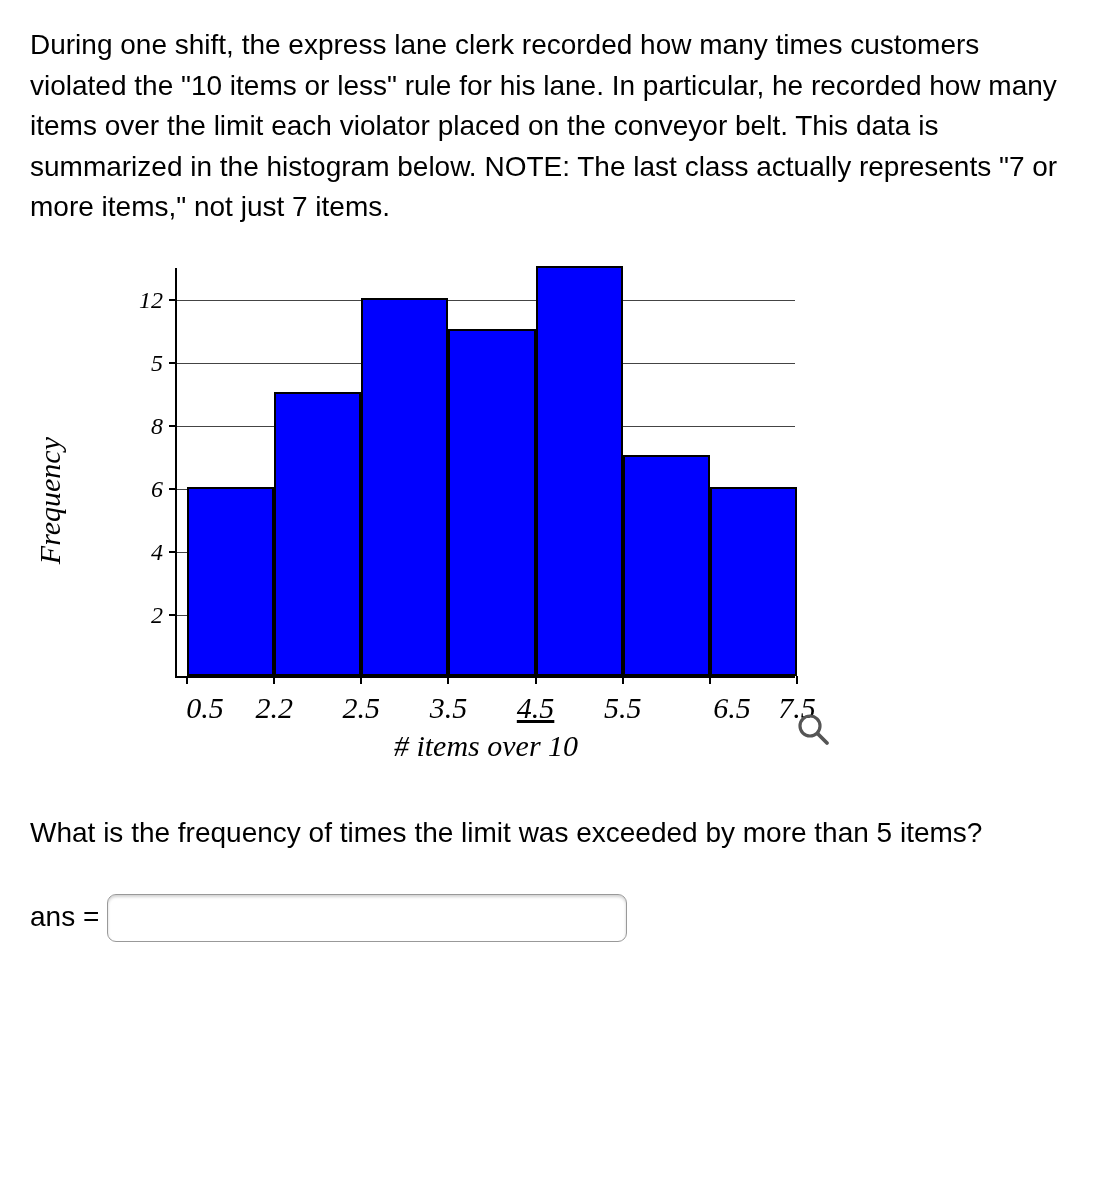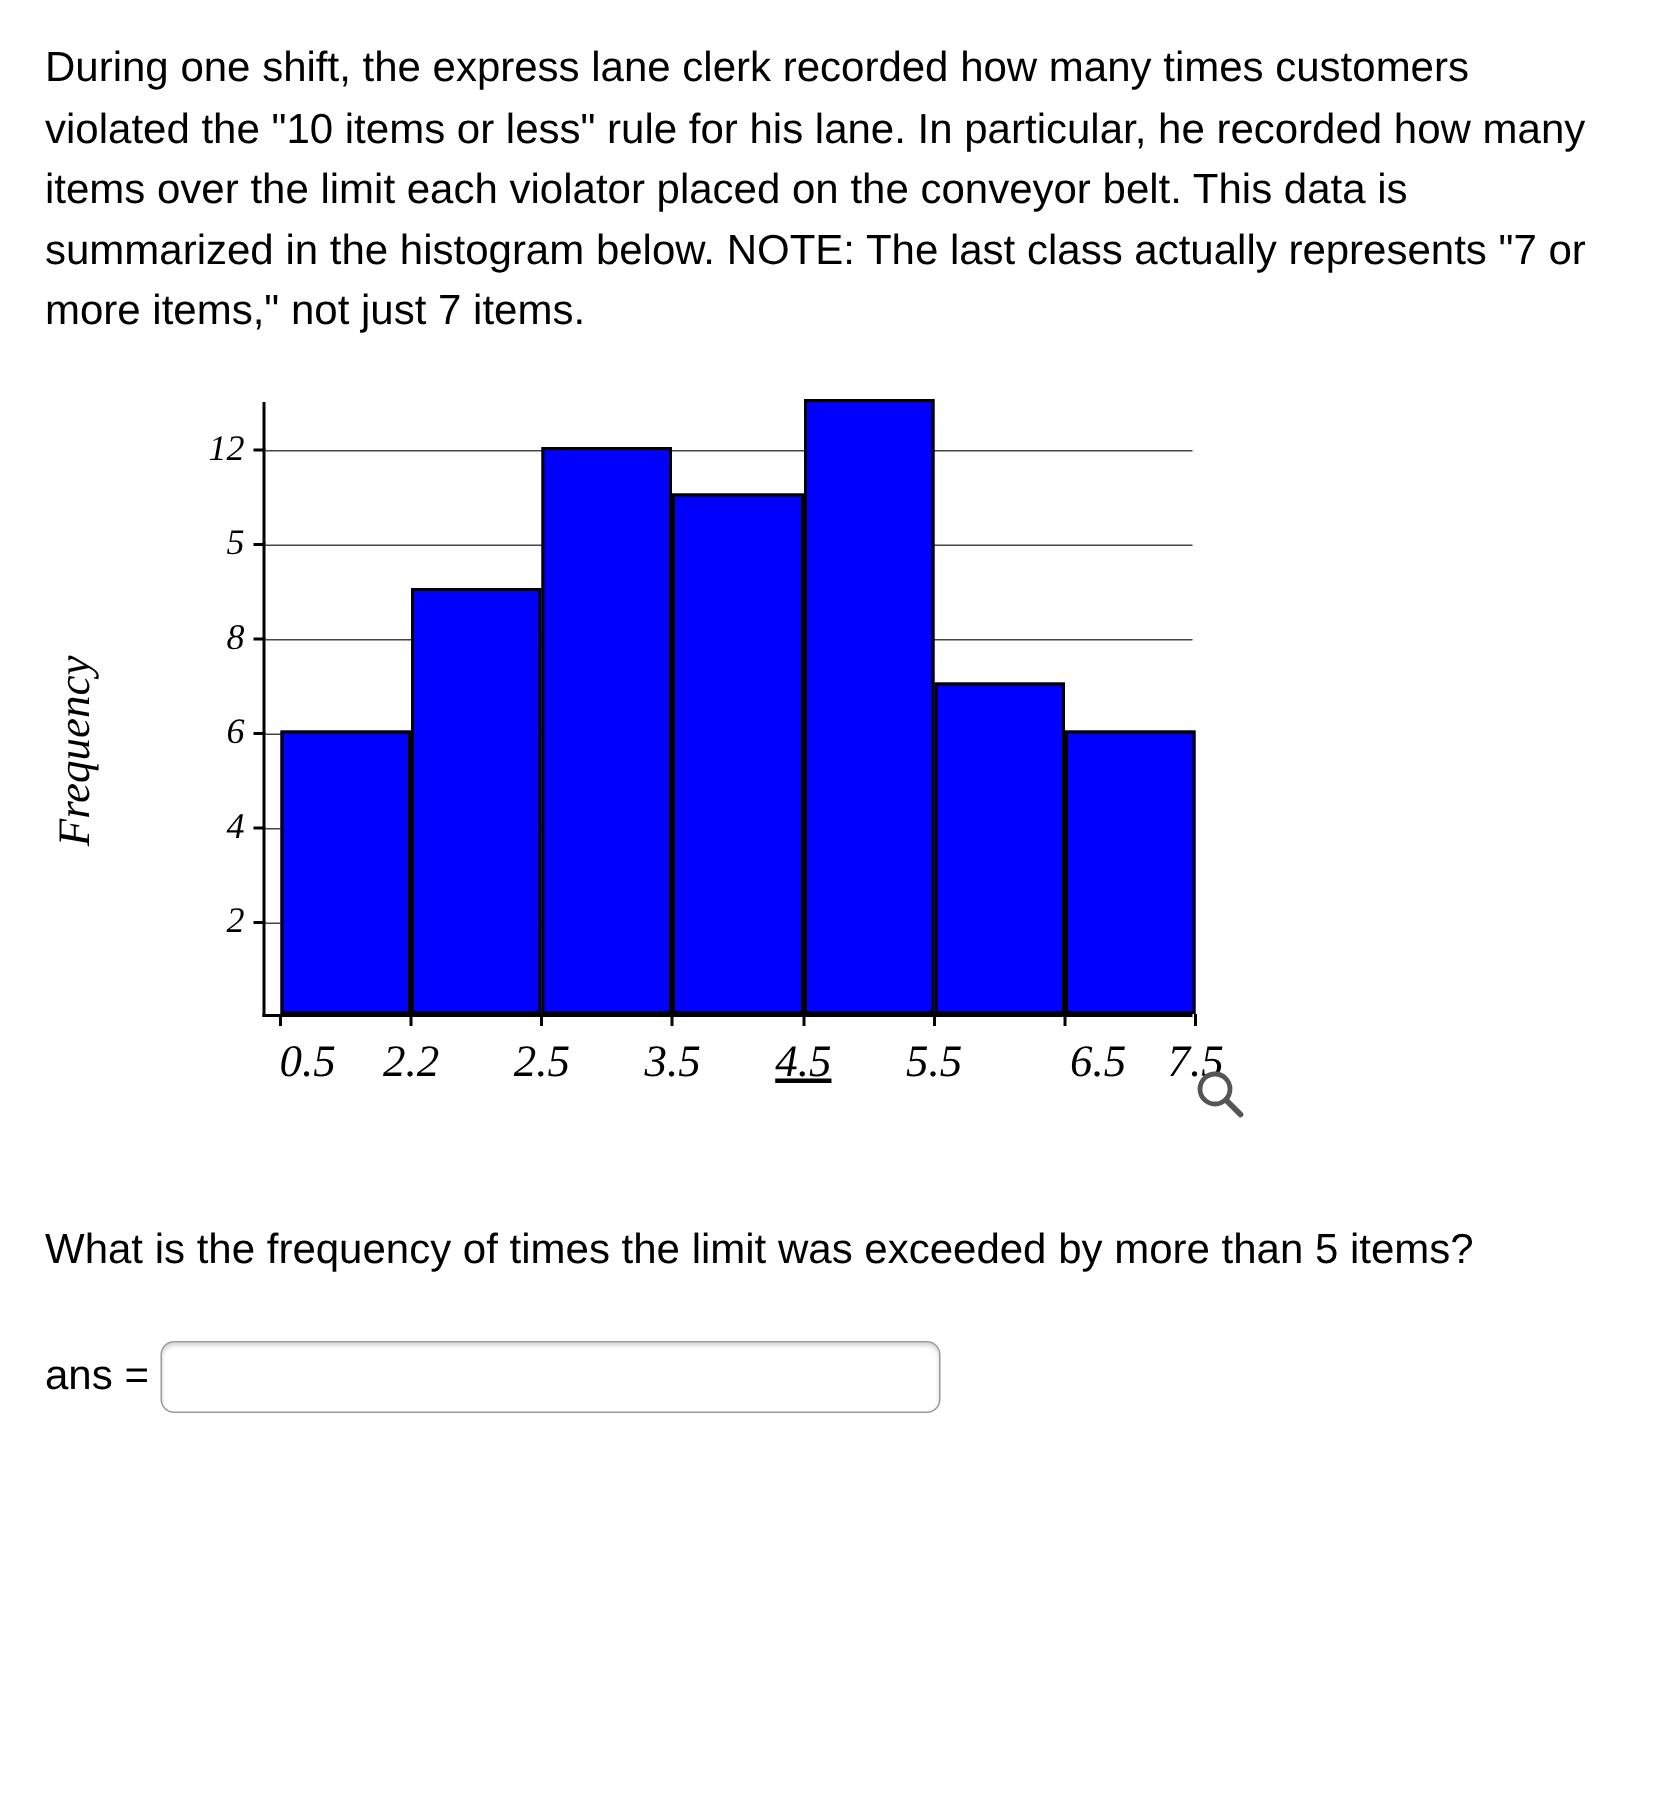--- a/index.html
+++ b/index.html
@@ -116,20 +116,21 @@
     }
   </style>
 </head>
 <body>
 
 <div class="prompt-text">During one shift, the express lane clerk recorded how many times customers violated the "10 items or less" rule for his lane. In particular, he recorded how many items over the limit each violator placed on the conveyor belt. This data is summarized in the histogram below. NOTE: The last class actually represents "7 or more items," not just 7 items.</div>
 
 <div class="chart-container">
   <div class="y-axis-label">Frequency</div>
   <div class="plot-area" id="plot-area">
+    <div class="x-axis-label"># items over 10</div>
   <div class="y-tick" style="top: 345.923px;"></div>
       <div class="y-tick-label" style="top: 346.923px;">2</div>
       <div class="gridline" style="top: 346.923px;"></div>
       <div class="y-tick" style="top: 282.846px;"></div>
       <div class="y-tick-label" style="top: 283.846px;">4</div>
       <div class="gridline" style="top: 283.846px;"></div>
       <div class="y-tick" style="top: 219.769px;"></div>
       <div class="y-tick-label" style="top: 220.769px;">6</div>
       <div class="gridline" style="top: 220.769px;"></div>
       <div class="y-tick" style="top: 156.692px;"></div>

